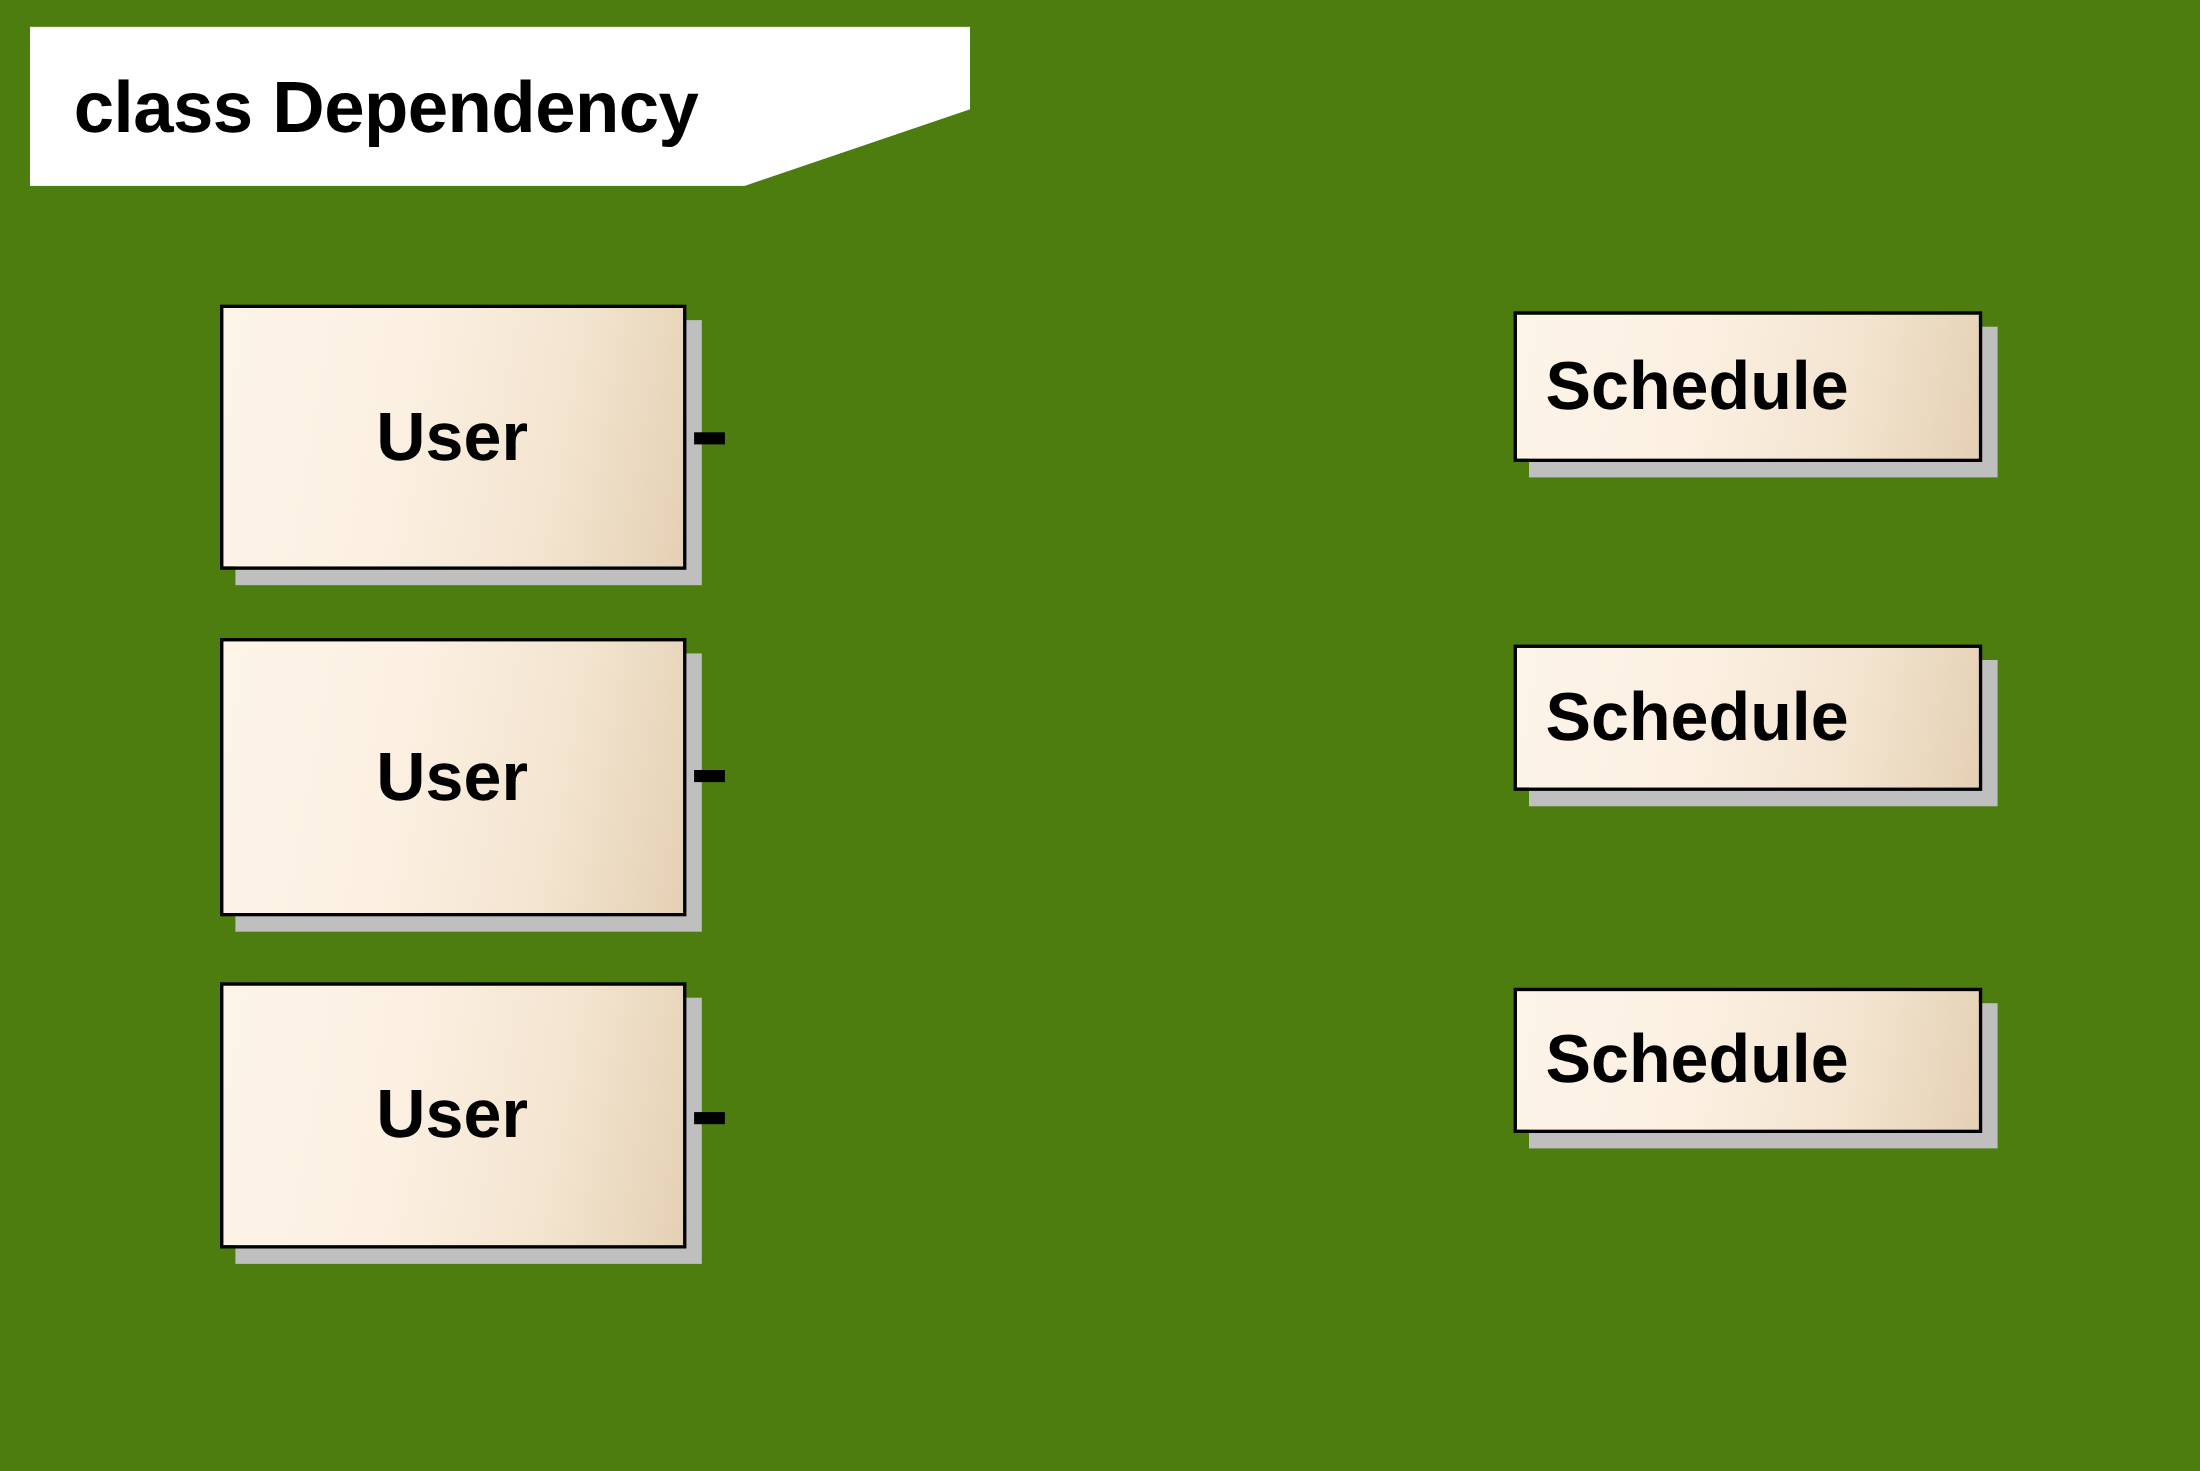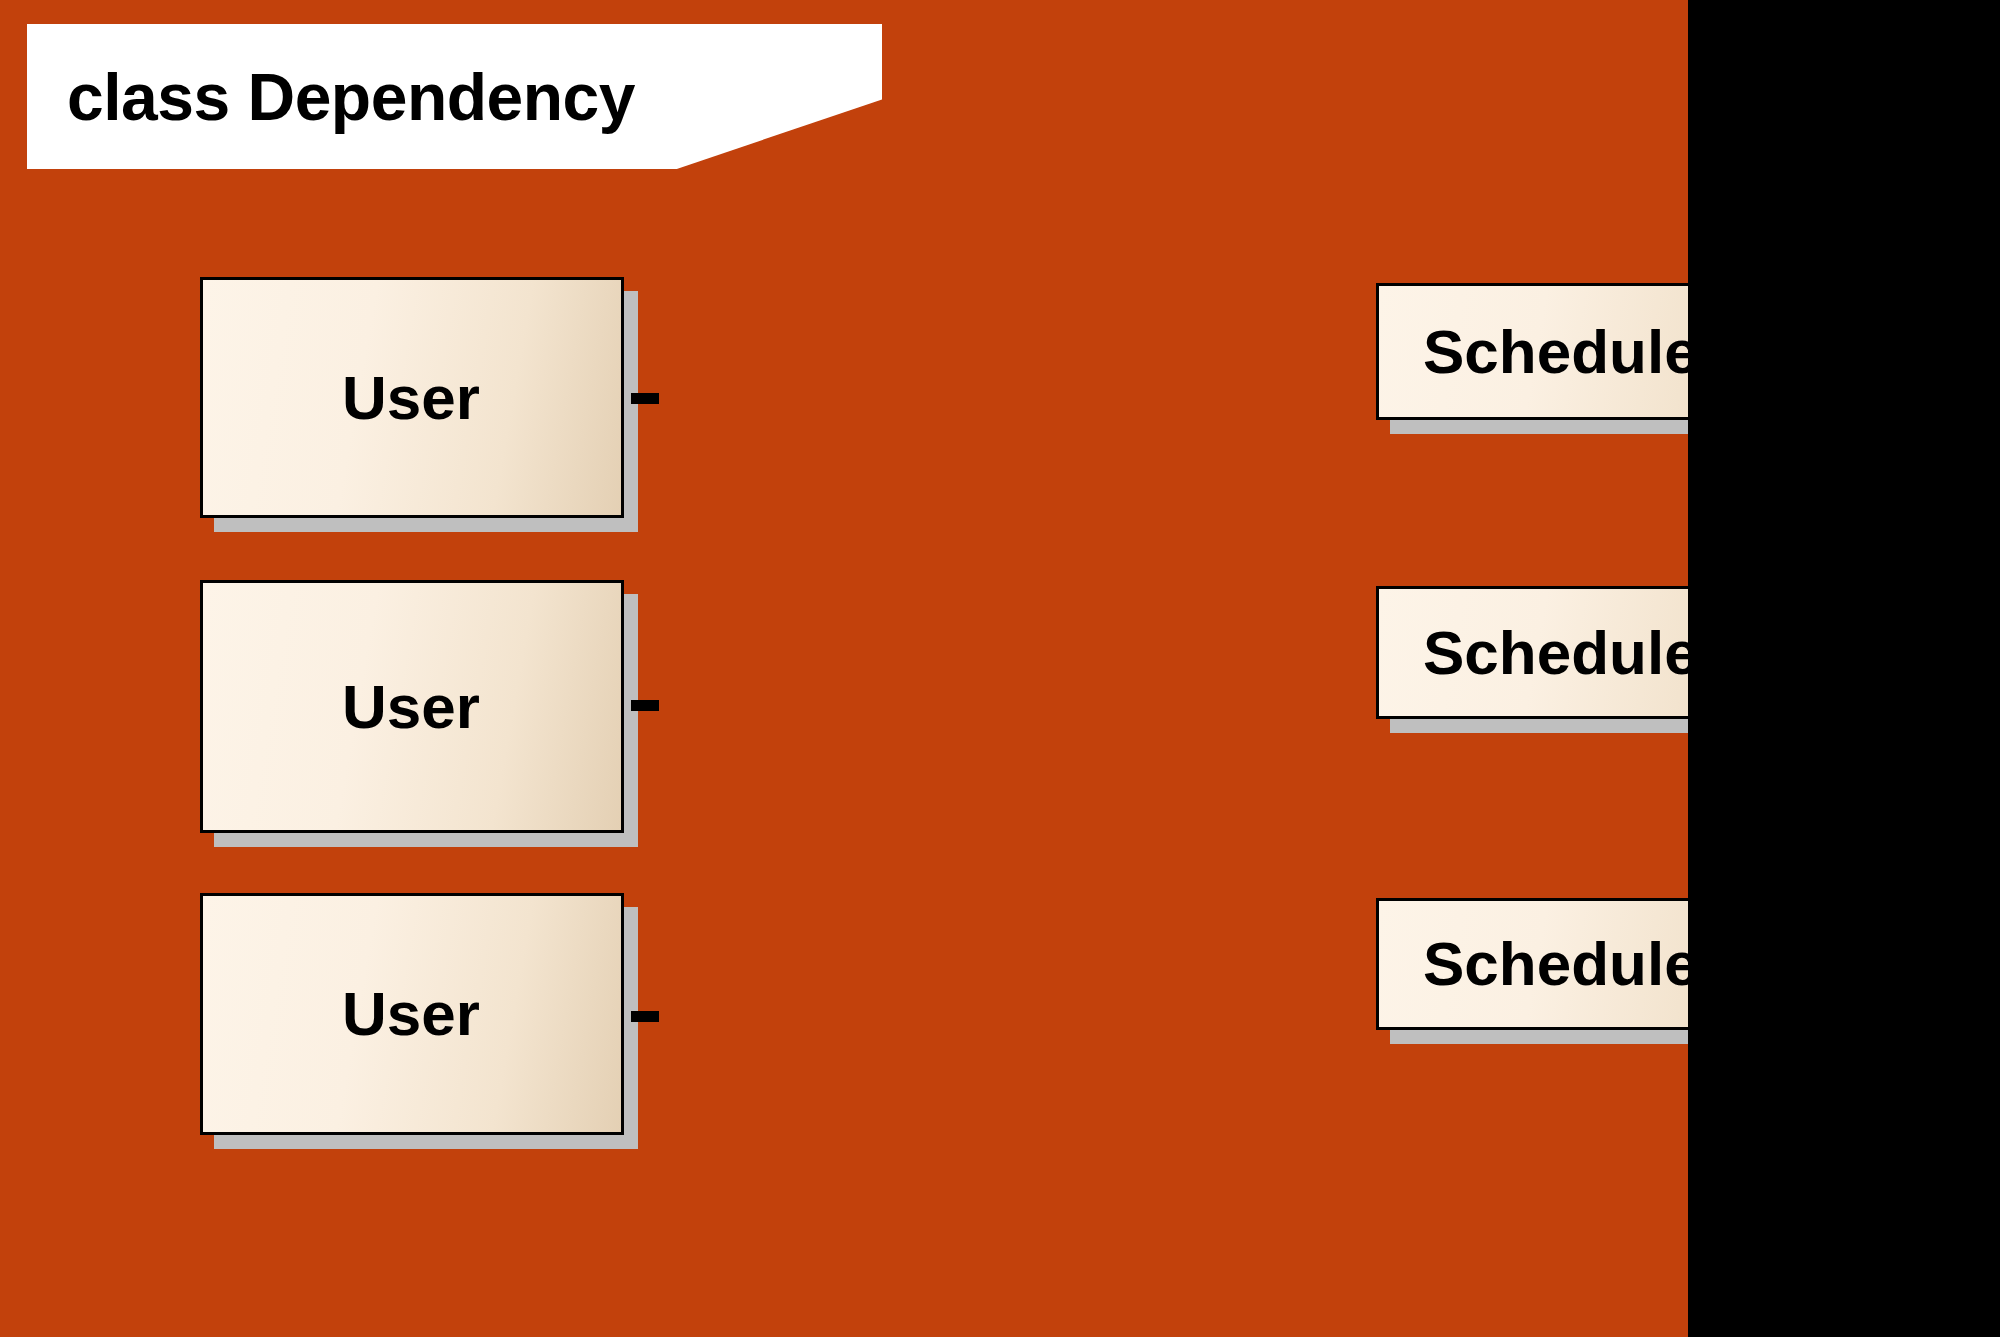--- a/index.html
+++ b/index.html
@@ -4,23 +4,23 @@
 <title>class Dependency</title>
 <style>
   html, body {
     margin: 0;
     padding: 0;
     background: #000000;
   }
 
   #canvas {
     position: relative;
-    width: 1688px;
+    width: 2000px;
     height: 1337px;
-    background: #c2410c;
+    background: #4d7c0f;
     overflow: hidden;
     font-family: "Liberation Sans", sans-serif;
   }
 
   
   .banner {
     position: absolute;
     left: 27px;
     top: 24px;
     width: 855px;
@@ -86,21 +86,21 @@
   
   .node--user .node-label {
     width: 100%;
     text-align: center;
     padding-right: 2px;
     box-sizing: border-box;
   }
 
   
   .node--schedule .node-label {
-    padding-left: 44px;
+    padding-left: 26px;
   }
 
   
   .connector-stub {
     position: absolute;
     height: 11px;
     background: #000000;
   }
 </style>
 </head>

